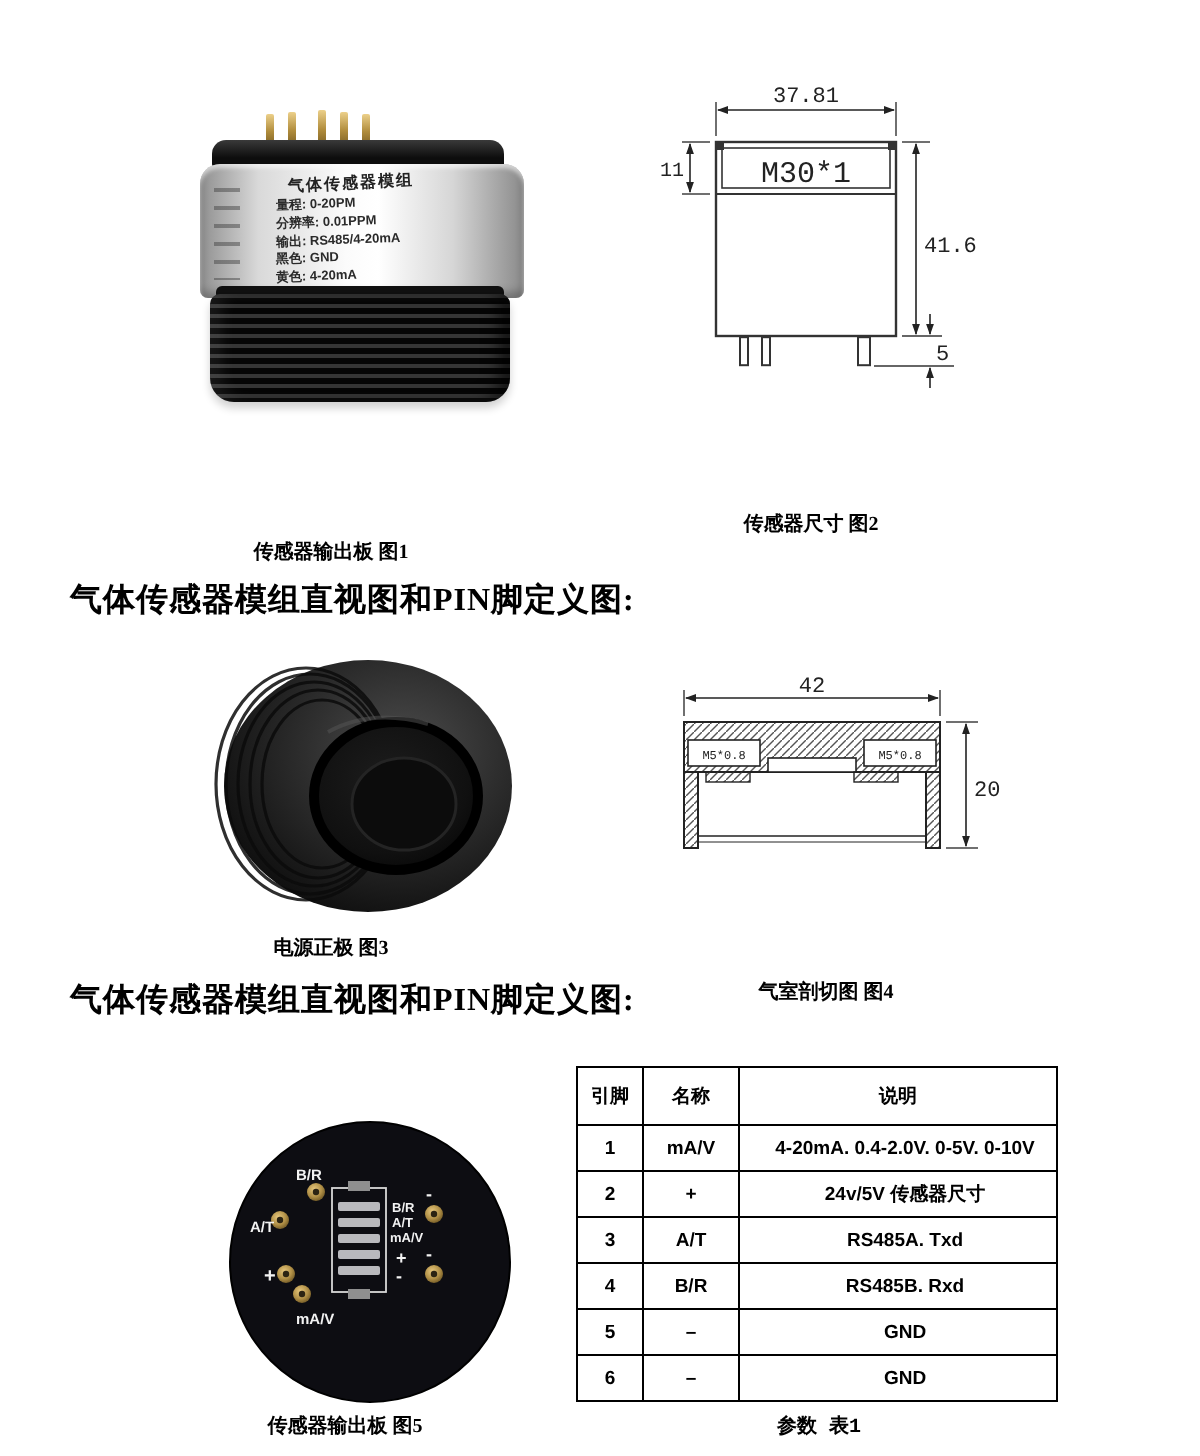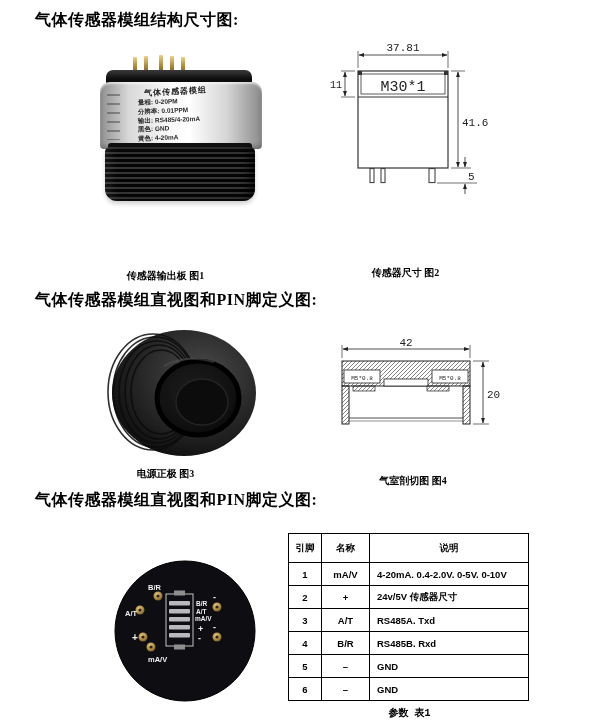--- a/index.html
+++ b/index.html
@@ -31,28 +31,27 @@
   
   .dim-text{font-family:"Liberation Mono","DejaVu Sans Mono",monospace;fill:#222;}
 
   
   .ptable{border-collapse:collapse;table-layout:fixed;background:#fff;
     font-family:"Liberation Sans","DejaVu Sans",sans-serif;}
   .ptable th,.ptable td{border:1.4px solid #000;font-size:9.5px;font-weight:bold;color:#000;
     text-align:center;vertical-align:middle;padding:0;}
   .ptable th{height:28px;}
   .ptable td{height:22px;}
-  .ptable .desc{text-align:left;padding-left:7px;}
+  .ptable .desc{text-align:center;padding-left:7px;}
 </style>
 </head>
 <body>
 
 <div class="canvas">
 
-  <div class="abs heading" style="left:35px;top:10px;">气体传感器模组结构尺寸图:</div>
 
   <div class="abs fig1" style="left:98px;top:53px;">
     <div class="pin" style="left:35px;top:4px;height:16px;"></div>
     <div class="pin" style="left:46px;top:3px;height:17px;"></div>
     <div class="pin" style="left:61px;top:2px;height:18px;"></div>
     <div class="pin" style="left:72px;top:3px;height:17px;"></div>
     <div class="pin" style="left:83px;top:4px;height:16px;"></div>
     <div class="cap-top"></div>
     <div class="sensor-body">
       <div class="fade-col"></div>
@@ -100,21 +99,21 @@
     <line x1="133" y1="32" x2="133" y2="127" stroke="#222" stroke-width="0.8" marker-start="url(#arw)" marker-end="url(#arw)"></line>
     <text class="dim-text" x="137" y="86" font-size="11" text-anchor="start">41.6</text>
 
     <line x1="112" y1="143" x2="152" y2="143" stroke="#333" stroke-width="0.7"></line>
     <line x1="140" y1="117" x2="140" y2="127" stroke="#222" stroke-width="0.8" marker-end="url(#arw)"></line>
     <line x1="140" y1="154" x2="140" y2="144" stroke="#222" stroke-width="0.8" marker-end="url(#arw)"></line>
     <text class="dim-text" x="143" y="140" font-size="11" text-anchor="start">5</text>
   </svg>
 
   <div class="abs cap" style="left:108px;top:269px;width:115px;">传感器输出板 图1</div>
-  <div class="abs cap" style="left:348px;top:266px;width:115px;">传感器尺寸 图2</div>
+  <div class="abs cap" style="left:348px;top:255px;width:115px;">传感器尺寸 图2</div>
 
   <div class="abs heading" style="left:35px;top:290px;">气体传感器模组直视图和PIN脚定义图:</div>
 
   <svg class="abs" style="left:106px;top:328px;" width="152" height="138" viewBox="0 0 152 138">
     <defs>
       <radialGradient id="g3" cx="62%" cy="36%" r="75%">
         <stop offset="0%" stop-color="#4c4c4c"></stop>
         <stop offset="45%" stop-color="#2e2e2e"></stop>
         <stop offset="80%" stop-color="#171717"></stop>
         <stop offset="100%" stop-color="#0a0a0a"></stop>
@@ -168,21 +167,21 @@
     <line x1="20" y1="11" x2="146" y2="11" stroke="#222" stroke-width="0.8" marker-start="url(#arw4)" marker-end="url(#arw4)"></line>
     <text class="dim-text" x="83" y="8" font-size="11" text-anchor="middle">42</text>
 
     <line x1="150" y1="23" x2="166" y2="23" stroke="#333" stroke-width="0.7"></line>
     <line x1="150" y1="86" x2="166" y2="86" stroke="#333" stroke-width="0.7"></line>
     <line x1="160" y1="24" x2="160" y2="85" stroke="#222" stroke-width="0.8" marker-start="url(#arw4)" marker-end="url(#arw4)"></line>
     <text class="dim-text" x="164" y="60" font-size="11" text-anchor="start">20</text>
   </svg>
 
   <div class="abs cap" style="left:108px;top:467px;width:115px;">电源正极 图3</div>
-  <div class="abs cap" style="left:348px;top:474px;width:130px;">气室剖切图 图4</div>
+  <div class="abs cap" style="left:348px;top:489px;width:130px;">气室剖切图 图4</div>
 
   <div class="abs heading" style="left:35px;top:490px;">气体传感器模组直视图和PIN脚定义图:</div>
 
   <svg class="abs" style="left:112px;top:560px;" width="146" height="142" viewBox="0 0 146 142">
     <defs>
       <radialGradient id="gold" cx="40%" cy="35%" r="70%">
         <stop offset="0%" stop-color="#e7c87e"></stop>
         <stop offset="60%" stop-color="#b08f46"></stop>
         <stop offset="100%" stop-color="#6f5724"></stop>
       </radialGradient>
@@ -270,15 +269,16 @@
         <td class="desc">GND</td>
       </tr>
       <tr>
         <td>6</td>
         <td>–</td>
         <td class="desc">GND</td>
       </tr>
     </tbody>
   </table>
 
+  <div class="abs cap" style="left:105px;top:706px;width:135px;">传感器输出板 图5</div>
   <div class="abs cap" style="left:352px;top:706px;width:115px;font-family:Liberation Mono, monospace;">参数 表1</div>
 
 </div>
 
 </body></html>

